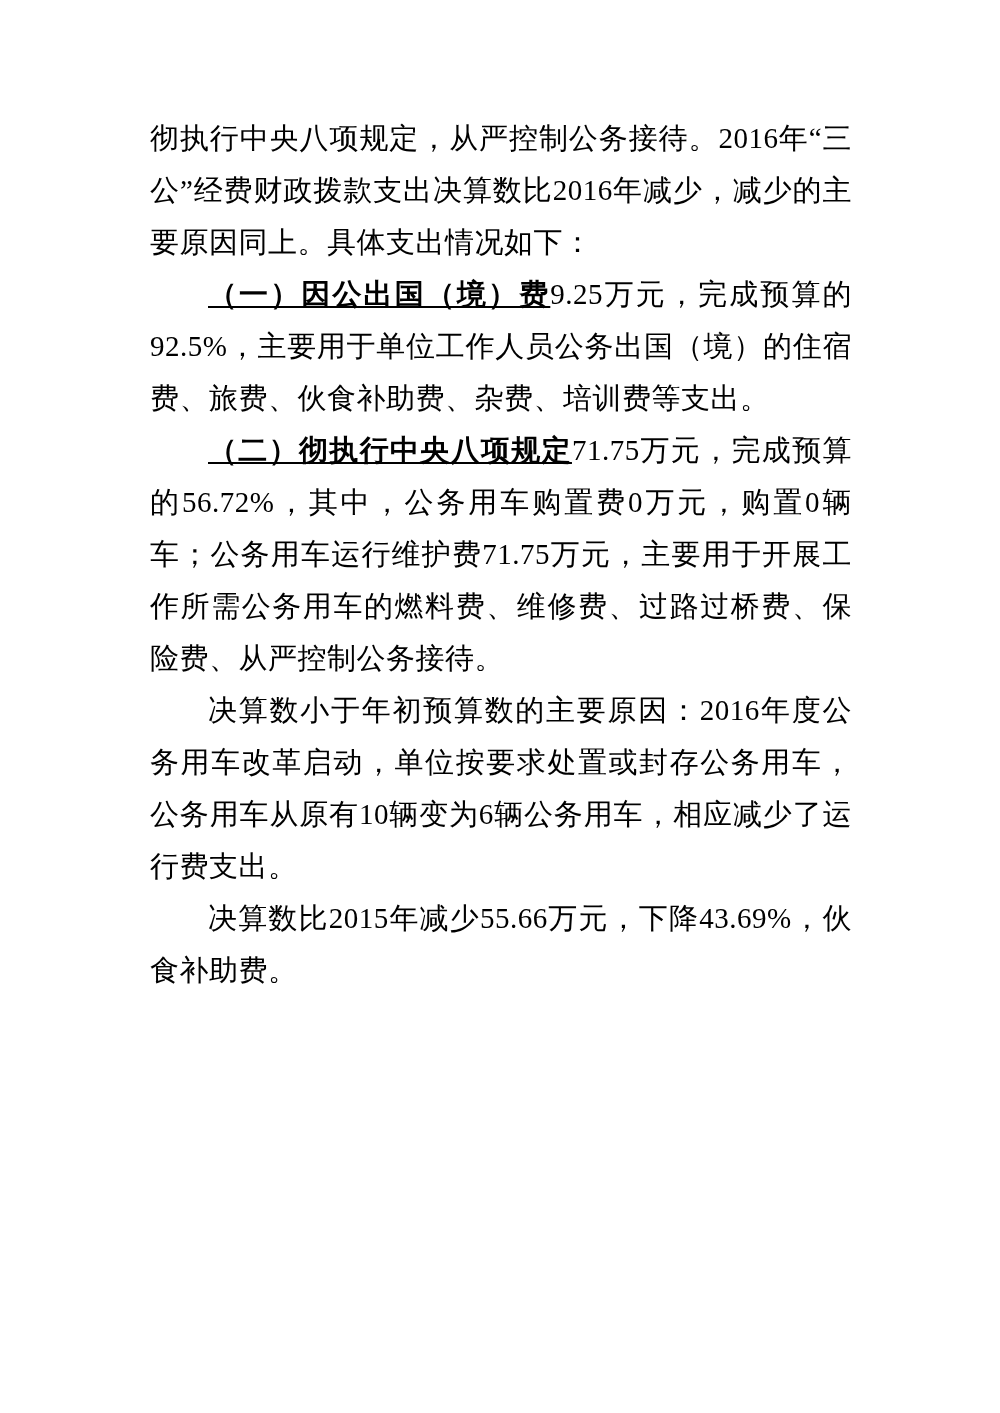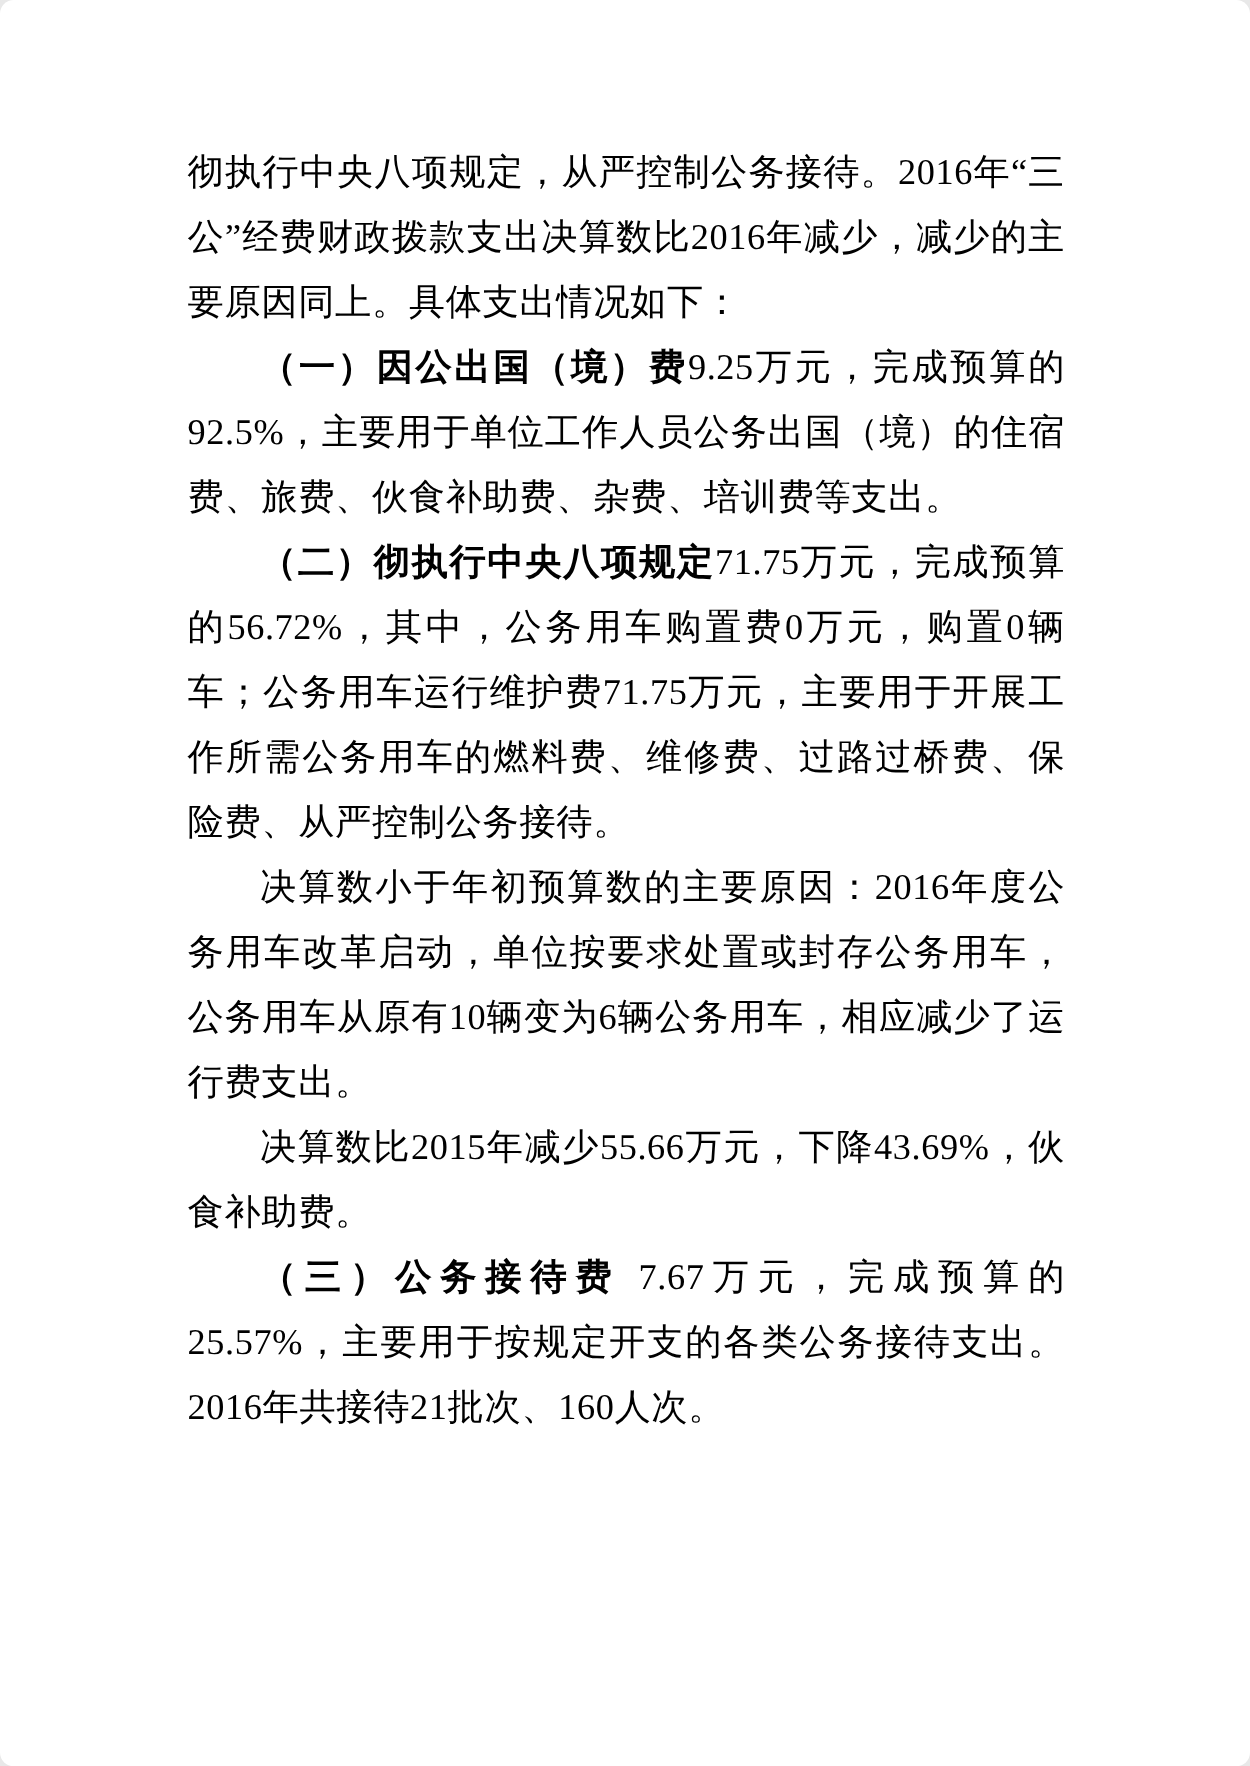--- a/index.html
+++ b/index.html
@@ -9,56 +9,54 @@
   }
   .page {
     position: relative;
     width: 1000px;
     height: 1413px;
     margin: 0 auto;
     background: #ffffff;
     overflow: hidden;
     font-family: "Liberation Serif", "DejaVu Serif", serif;
     color: #000000;
-    border-radius: 11px;
   }
   .text-block {
     position: absolute;
     left: 150px;
     top: 112px;
     width: 702px;
   }
   .para {
     margin: 0;
     font-size: 29px;
     line-height: 52px;
     text-align: justify;
     text-justify: inter-character;
     color: #000000;
     letter-spacing: 0.5px;
   }
   .para.indent {
     text-indent: 2em;
   }
   .seg { font-weight: normal; }
-  .seg-bold { font-weight: bold; }
+  .seg-bold { font-weight: bold; text-decoration: underline; }
 </style>
 </head>
 <body>
 
 <div class="page">
   <div class="text-block">
 
     <p class="para"><span class="seg">彻执行中央八项规定，从严控制公务接待。2016年“三公”经费财政拨款支出决算数比2016年减少，减少的主要原因同上。具体支出情况如下：</span></p>
 
     <p class="para indent"><span class="seg-bold">（一）因公出国（境）费</span><span class="seg">9.25万元，完成预算的92.5%，主要用于单位工作人员公务出国（境）的住宿费、旅费、伙食补助费、杂费、培训费等支出。</span></p>
 
     <p class="para indent"><span class="seg-bold">（二）彻执行中央八项规定</span><span class="seg">71.75万元，完成预算的56.72%，其中，公务用车购置费0万元，购置0辆车；公务用车运行维护费71.75万元，主要用于开展工作所需公务用车的燃料费、维修费、过路过桥费、保险费、从严控制公务接待。</span></p>
 
     <p class="para indent"><span class="seg">决算数小于年初预算数的主要原因：2016年度公务用车改革启动，单位按要求处置或封存公务用车，公务用车从原有10辆变为6辆公务用车，相应减少了运行费支出。</span></p>
 
     <p class="para indent"><span class="seg">决算数比2015年减少55.66万元，下降43.69%，伙食补助费。</span></p>
 
-    <p class="para indent"><span class="seg-bold">（三）公务接待费</span><span class="seg"> 7.67万元，完成预算的25.57%，主要用于按规定开支的各类公务接待支出。2016年共接待21批次、160人次。</span></p>
 
 
   </div>
 </div>
 
 </body></html>

